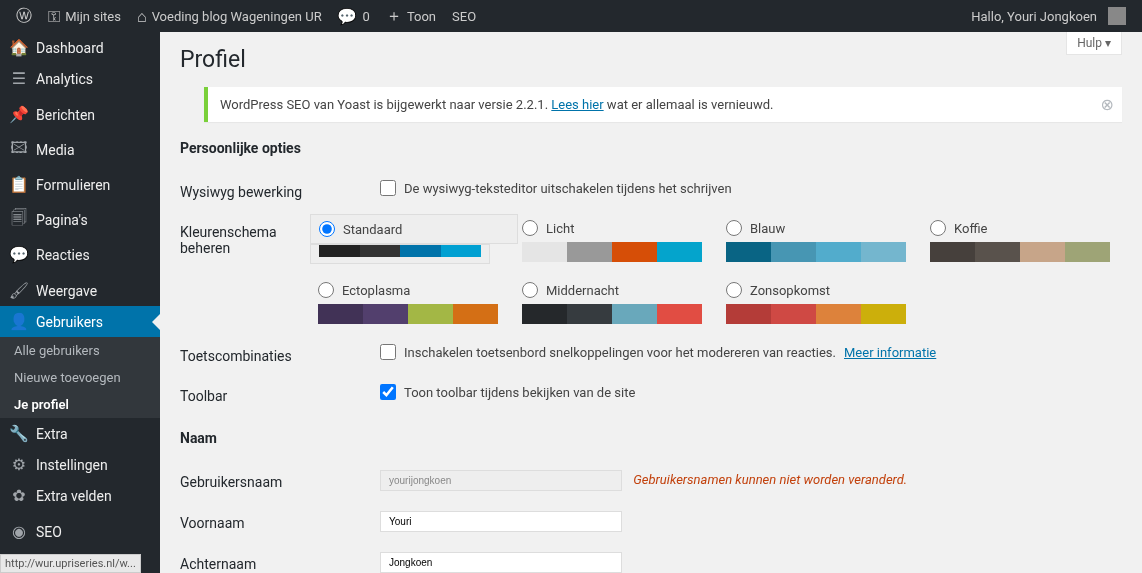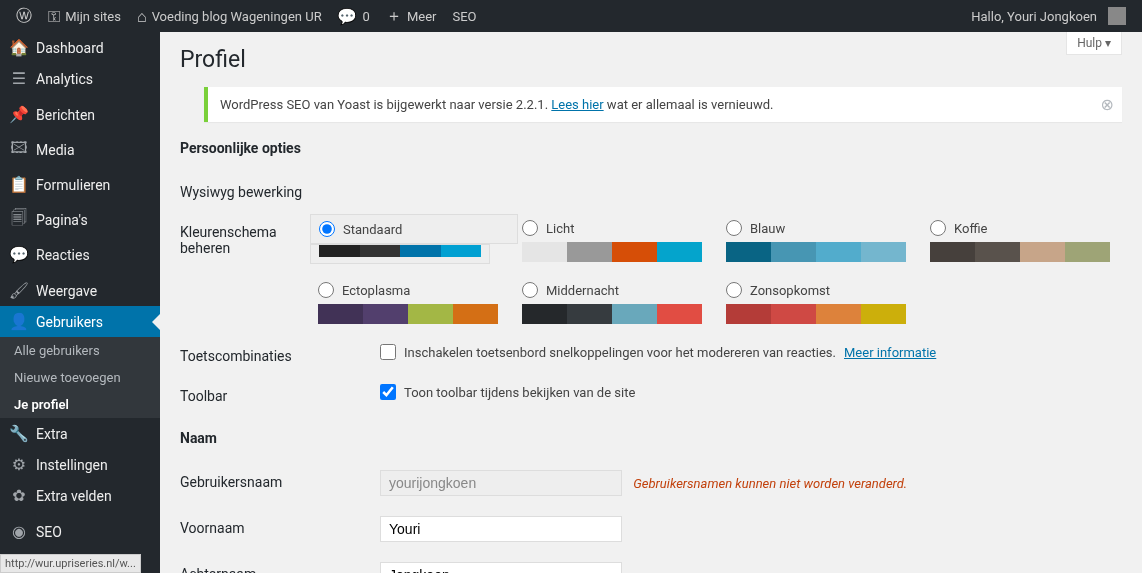--- a/index.html
+++ b/index.html
@@ -30,21 +30,21 @@
 .notice a { color: #0073aa; text-decoration: underline; }
 .notice-dismiss { position: absolute; right: 8px; top: 8px; color: #b4b9be; cursor: pointer; font-size: 16px; }
 .section-title { font-size: 14px; font-weight: 700; color: #23282d; margin: 16px 0 14px 0; }
 
 
 .form-row { display: flex; align-items: flex-start; padding: 10px 0; }
 .form-label { width: 200px; font-weight: 400; color: #23282d; font-size: 14px; padding-top: 4px;}
 .form-field { flex: 1; }
 .chk-wrap { display: flex; align-items: center; gap: 8px; font-size: 13px; }
 input[type="checkbox"], input[type="radio"] { width: 16px; height: 16px; cursor: pointer; }
-input[type="text"] { border: 1px solid #ddd; padding: 4px 8px; font-size: 14px; width: 242px; background: #fff; }
+input[type="text"] { border: 1px solid #ddd; padding: 4px 8px; font-size: 10px; width: 242px; background: #fff; }
 input[type="text"]:disabled { background: #eee; color: #888; }
 .note { color: #c2410c; font-style: italic; font-size: 13px; margin-left: 8px; }
 
 
 .schemes { display: grid; grid-template-columns: repeat(4, 192px); column-gap: 12px; row-gap: 18px; }
 .scheme { }
 .scheme-head { display:flex; align-items:center; gap:8px; margin-bottom:6px; font-size:13px;}
 .scheme.selected .scheme-head, .scheme.selected .swatches { background: #eee; padding:6px 8px; margin:-6px -8px 0 -8px; border:1px solid #ddd; }
 .scheme.selected .swatches { margin-top:0; padding-top:0;}
 .swatches { display: flex; height: 20px; width: 180px; }
@@ -66,21 +66,21 @@
     <div class="topbar-item">
         <span class="ticon">⌂</span>
         <span>Voeding blog Wageningen UR</span>
       </div>
     <div class="topbar-item">
         <span class="ticon">💬</span>
         <span>0</span>
       </div>
     <div class="topbar-item">
         <span class="ticon">＋</span>
-        <span>Meer</span>
+        <span>Toon</span>
       </div>
     <div class="topbar-item">
         <span>SEO</span>
       </div>
   </div>
   <div class="topbar-right">
     <div class="topbar-item">
         <span>Hallo, Youri Jongkoen</span>
         <span style="width:18px;height:18px;background:#888;display:inline-block;margin-left:6px"></span>
       </div>
@@ -160,20 +160,24 @@
 
   <div class="notice">
     <span>WordPress SEO van Yoast is bijgewerkt naar versie 2.2.1. </span><a href="#">Lees hier</a><span> wat er allemaal is vernieuwd.</span>
     <span class="notice-dismiss">⊗</span>
   </div>
 
   <div class="section-title">Persoonlijke opties</div>
 
   <div class="form-row">
     <div class="form-label">Wysiwyg bewerking</div>
+    <div class="form-field chk-wrap">
+      <input type="checkbox" style="">
+      <span>De wysiwyg-teksteditor uitschakelen tijdens het schrijven</span>
+    </div>
   </div>
 
   <div class="form-row">
     <div class="form-label">Kleurenschema beheren</div>
     <div class="form-field">
       <div class="schemes" id="schemes-grid">
           <div class="scheme selected">
             <div class="scheme-head">
               <input type="radio" name="scheme" checked="" style="">
               <span>Standaard</span>

